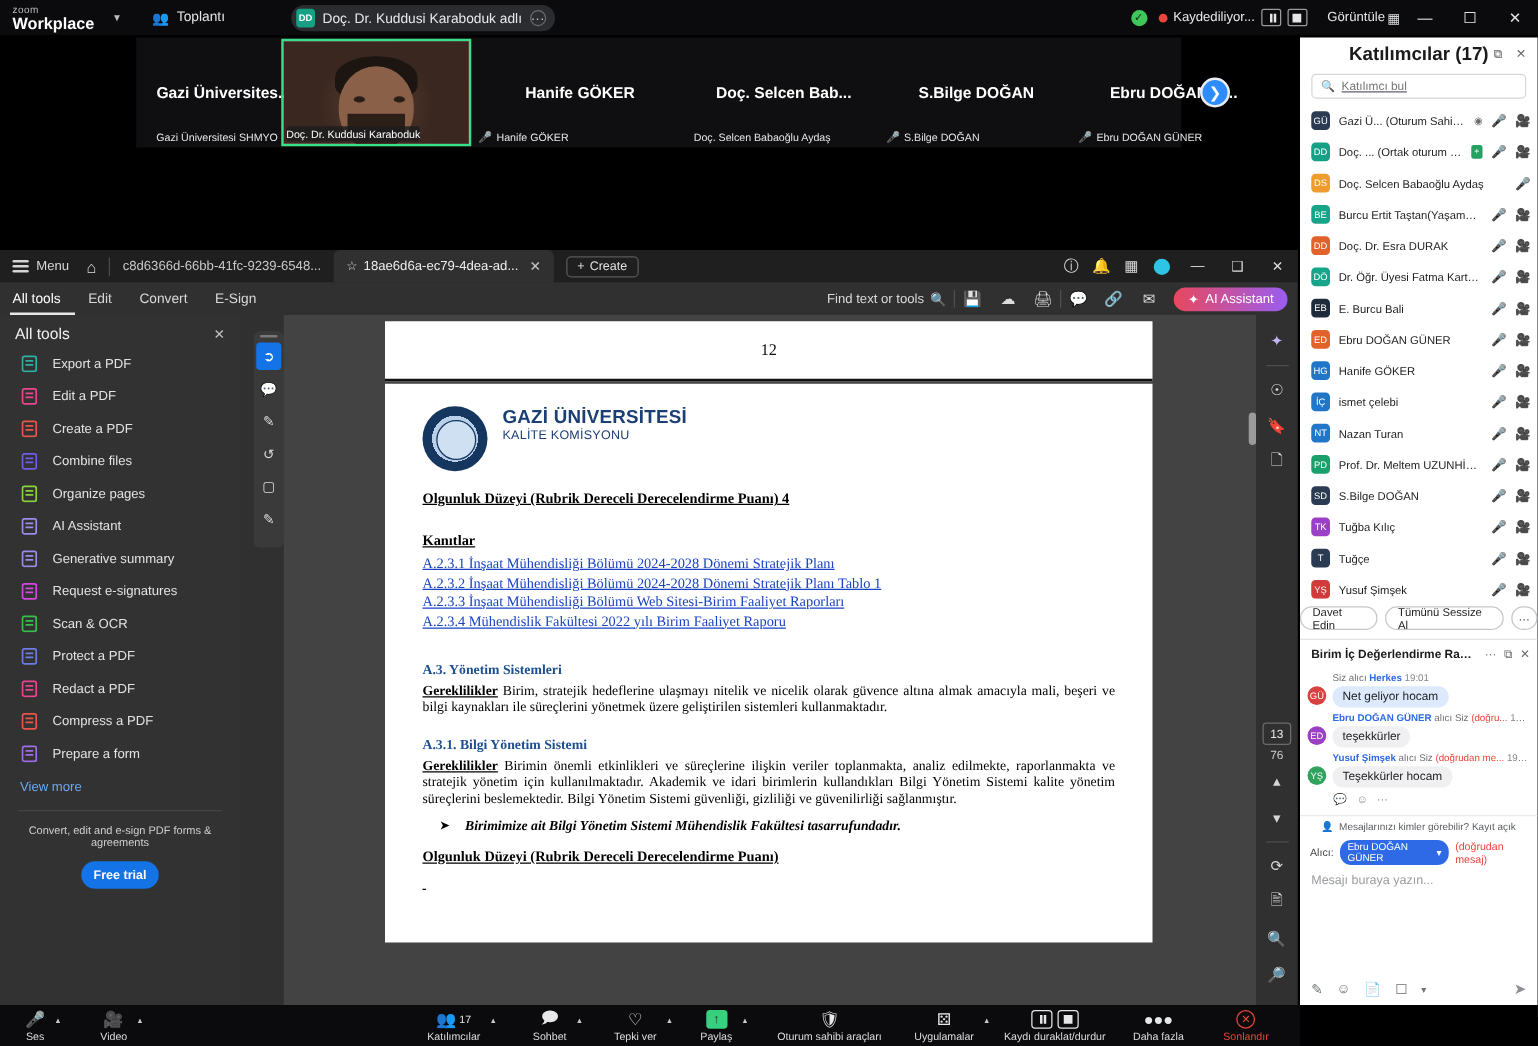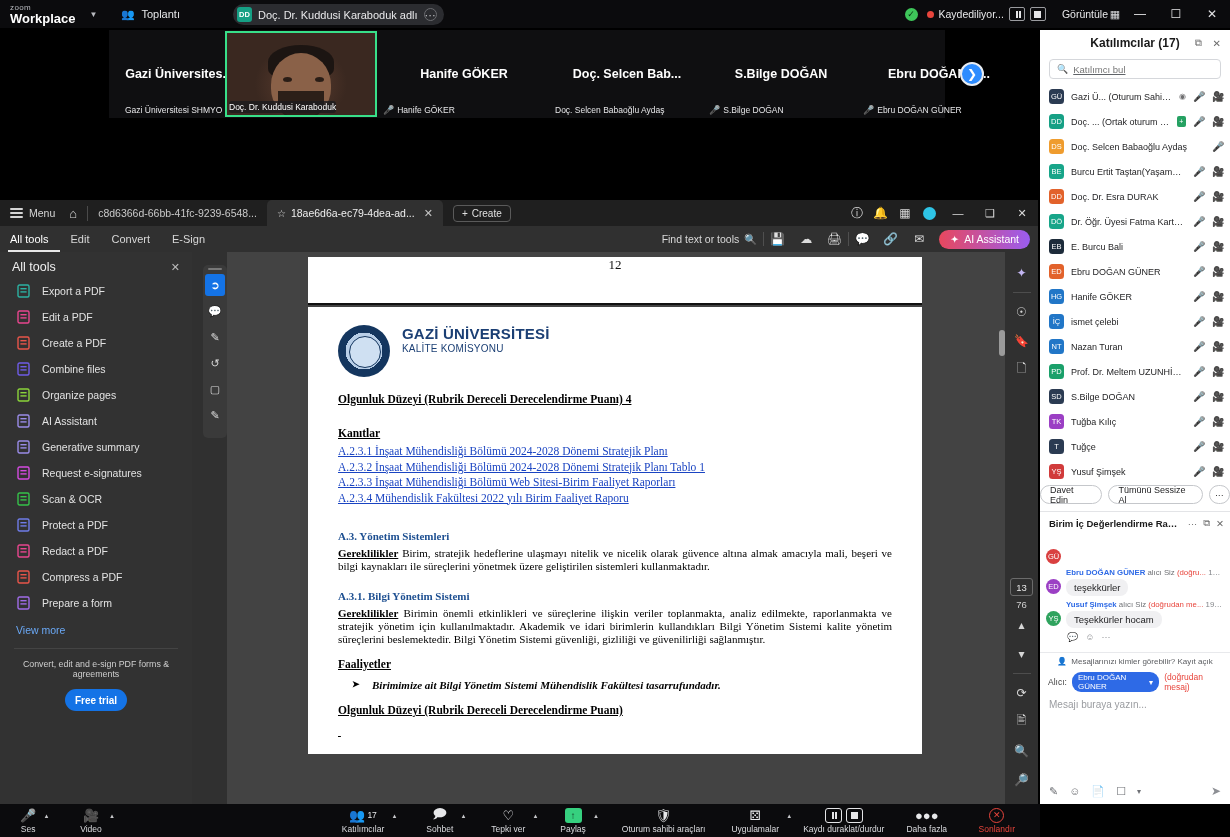--- a/index.html
+++ b/index.html
@@ -108,21 +108,21 @@
   #annot-bar{ position:absolute; left:203px; top:65px; width:24px; height:173px; background:#3a3a3a;
               border-radius:5px; padding-top:9px; }
   #annot-bar .grip{ position:absolute; top:3px; left:5px; width:14px;height:2px;background:#787878;border-radius:1px;}
   .ab{ width:20px;height:22px;margin:0 auto 4px auto; display:flex;align-items:center;justify-content:center;
        color:#dcdcdc; font-size:11px; border-radius:3px; position:relative;}
   .ab.on{ background:#1473e6; color:#fff; }
 
   
   #doc-area{ position:absolute; left:227px; top:52px; width:778px; height:552px; background:#434343; overflow:hidden; }
   #pagenum-strip{ position:absolute; left:81px; top:5px; width:614px; height:48px; background:#fff;
-                  display:flex; align-items:flex-start; justify-content:center; border-bottom:2px solid #111; }
+                  display:flex; align-items:center; justify-content:center; border-bottom:2px solid #111; }
   #pagenum-strip span{ font-family:"Liberation Serif", serif; font-size:13px; color:#111; }
   #page{ position:absolute; left:81px; top:55px; width:614px; height:447px; background:#fff; padding:18px 30px 0 30px;
          font-family:"Liberation Serif", serif; color:#000; }
   .gz-head{ display:flex; align-items:flex-start; gap:12px; }
   .gz-seal{ width:52px;height:52px;border-radius:50%;
             background:radial-gradient(circle at 50% 50%, #ffffff 0 36%, #b9cfe8 36% 50%, #14365f 50% 100%);
             position:relative; flex:0 0 auto; }
   .gz-seal:after{ content:''; position:absolute; left:11px; top:11px; width:30px;height:30px;border-radius:50%;
                   background:#cfe0f2; border:1px solid #14365f;}
   .gz-t1{ font-family:"Liberation Sans", sans-serif; font-weight:bold; font-size:15px; color:#1b3f74; letter-spacing:.2px;}
@@ -142,21 +142,21 @@
   .rail-ic{ width:24px;height:25px;display:flex;align-items:center;justify-content:center;color:#d6d6d6;font-size:12px;margin-bottom:4px;}
   .rail-ic.sel{ color:#c3b6f2; }
   .rail-sep{ width:18px;height:1px;background:#4d4d4d;margin:3px 0 6px 0;}
   #pgbox{ width:23px;height:18px;border:1px solid #6b6b6b;border-radius:3px;color:#e6e6e6;font-size:9.5px;
           display:flex;align-items:center;justify-content:center;}
   #pgtot{ color:#cfcfcf; font-size:9.5px; margin:3px 0 2px 0;}
 
   
   #zpanel{ position:absolute; left:1040px; top:30px; width:190px; height:774px; background:#fff; }
   #zp-head{ height:26px; display:flex;align-items:center;justify-content:center; position:relative; }
-  #zp-head .ttl{ font-size:12px; font-weight:bold; color:#1a1a1a;text-align:center; }
+  #zp-head .ttl{ font-size:15px; font-weight:bold; color:#1a1a1a;text-align:center; }
   .hd-ic{ position:absolute; color:#6b6b6b; font-size:10px; }
   #search-wrap{ margin:3px 9px 5px 9px; height:20px; border:1px solid #d5d7db; border-radius:4px;
                 display:flex; align-items:center; gap:5px; padding:0 7px; }
   #search-wrap .mag{ color:#9aa0a6; font-size:9px; }
   #search-wrap input{ border:0; outline:0; font-size:9.5px; color:#5f6368; width:100%;
                       font-family:"Liberation Sans", sans-serif; background:transparent;text-decoration:underline;}
   #plist{ height:395px; overflow:hidden; }
   .prow{ height:25px; display:flex; align-items:center; padding:0 5px 0 9px; gap:7px; }
   .av{ width:15px;height:15px;border-radius:3.5px;color:#fff;font-size:7.5px;font-weight:normal;
        display:flex;align-items:center;justify-content:center;flex:0 0 auto;}
@@ -540,21 +540,20 @@
       <div class="p-h" style="margin-top:24px">A.3. Yönetim Sistemleri</div>
       <p class="p-body" style="margin-top:5px">
         <b>Gereklilikler</b><span> Birim, stratejik hedeflerine ulaşmayı nitelik ve nicelik olarak güvence altına almak amacıyla mali, beşeri ve bilgi kaynakları ile süreçlerini yönetmek üzere geliştirilen sistemleri kullanmaktadır.</span>
       </p>
 
       <div class="p-h" style="margin-top:17px">A.3.1. Bilgi Yönetim Sistemi</div>
       <p class="p-body" style="margin-top:5px">
         <b>Gereklilikler</b><span> Birimin önemli etkinlikleri ve süreçlerine ilişkin veriler toplanmakta, analiz edilmekte, raporlanmakta ve stratejik yönetim için kullanılmaktadır. Akademik ve idari birimlerin kullandıkları Bilgi Yönetim Sistemi kalite yönetim süreçlerini beslemektedir. Bilgi Yönetim Sistemi güvenliği, gizliliği ve güvenilirliği sağlanmıştır.</span>
       </p>
 
-      <div class="p-bold-u" style="margin-top:12px">Faaliyetler</div>
       <div class="bullet" style="margin-top:9px">Birimimize ait Bilgi Yönetim Sistemi Mühendislik Fakültesi tasarrufundadır.</div>
       <div class="p-bold-u" style="margin-top:13px">Olgunluk Düzeyi (Rubrik Dereceli Derecelendirme Puanı)</div>
       <div class="p-bold-u" style="margin-top:9px; color:#000;">&nbsp;</div>
     </div>
     <div id="scrollthumb"></div>
   </div>
 
   <div id="ac-rail">
     <div class="rail-ic sel">✦</div>
     <div class="rail-sep"></div>
@@ -697,20 +696,21 @@
   <div id="chat-head">
     <span class="ct">Birim İç Değerlendirme Raporu T...</span>
     <span class="ci" style="margin-left:auto">···</span>
     <span class="ci">⧉</span>
     <span class="ci">✕</span>
   </div>
 
   <div id="chat-body">
       <div class="msg">
         <span class="av" style="background: rgb(217, 64, 64);">GÜ</span>
+        <div class="mcol"><div class="mmeta"><span>Siz alıcı </span><span class="who">Herkes</span> <span class="tm">19:01</span></div><div class="bub blue">Net geliyor hocam</div></div>
       </div>
       <div class="msg">
         <span class="av" style="background: rgb(155, 63, 196);">ED</span>
         <div class="mcol"><div class="mmeta"><span class="who">Ebru DOĞAN GÜNER</span><span> alıcı Siz </span><span class="dm">(doğru...</span> <span class="tm">19:27</span></div><div class="bub gray">teşekkürler</div></div>
       </div>
       <div class="msg">
         <span class="av" style="background: rgb(47, 163, 94);">YŞ</span>
         <div class="mcol"><div class="mmeta"><span class="who">Yusuf Şimşek</span><span> alıcı Siz </span><span class="dm">(doğrudan me...</span> <span class="tm">19:27</span></div><div class="bub gray">Teşekkürler hocam</div></div>
       </div>
       <div class="mrow-ic">

